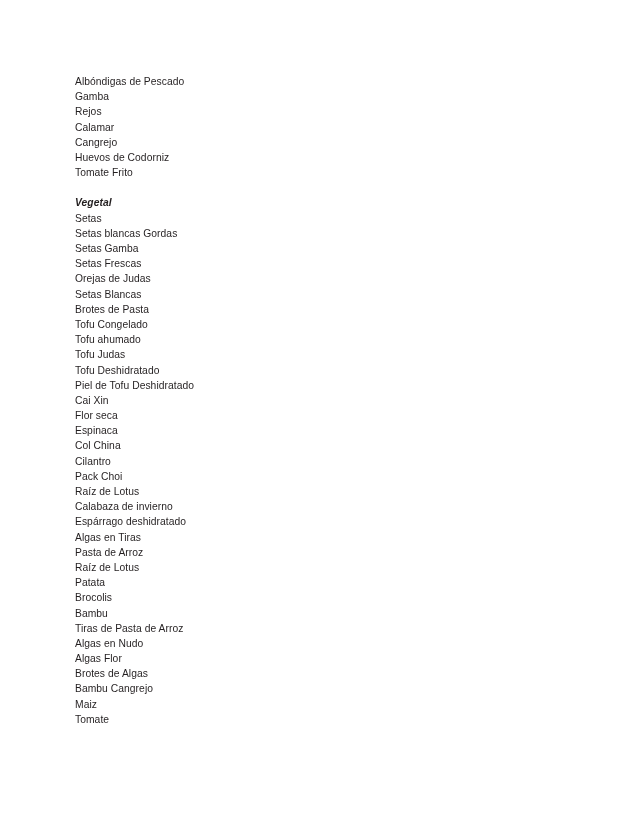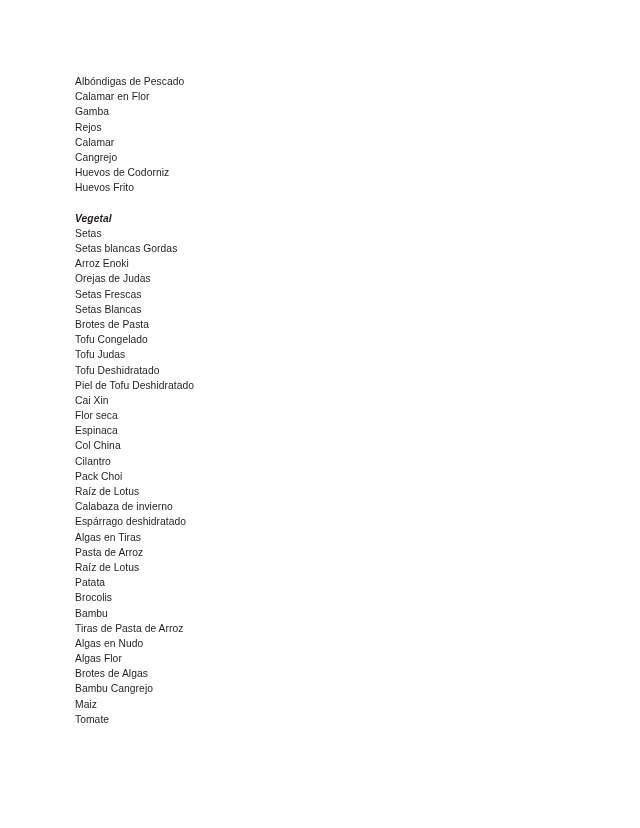--- a/index.html
+++ b/index.html
@@ -51,37 +51,37 @@
     font-size: 10.3px;
   }
 </style>
 </head>
 <body>
 
 <div class="page">
   <div class="content">
     <div class="list" id="doc-body">
         <div class="item">Albóndigas de Pescado</div>
-        <div class="item">Calamar en Flor</div>
         <div class="item">Gamba</div>
         <div class="item">Rejos</div>
         <div class="item">Calamar</div>
         <div class="item">Cangrejo</div>
         <div class="item">Huevos de Codorniz</div>
-        <div class="item">Huevos Frito</div>
+        <div class="item">Tomate Frito</div>
         <div class="spacer">&nbsp;</div>
         <div class="item heading">Vegetal</div>
         <div class="item">Setas</div>
         <div class="item">Setas blancas Gordas</div>
-        <div class="item">Arroz Enoki</div>
+        <div class="item">Setas Gamba</div>
+        <div class="item">Setas Frescas</div>
         <div class="item">Orejas de Judas</div>
-        <div class="item">Setas Frescas</div>
         <div class="item">Setas Blancas</div>
         <div class="item">Brotes de Pasta</div>
         <div class="item">Tofu Congelado</div>
+        <div class="item">Tofu ahumado</div>
         <div class="item">Tofu Judas</div>
         <div class="item">Tofu Deshidratado</div>
         <div class="item">Piel de Tofu Deshidratado</div>
         <div class="item">Cai Xin</div>
         <div class="item">Flor seca</div>
         <div class="item">Espinaca</div>
         <div class="item">Col China</div>
         <div class="item">Cilantro</div>
         <div class="item">Pack Choi</div>
         <div class="item">Raíz de Lotus</div>

